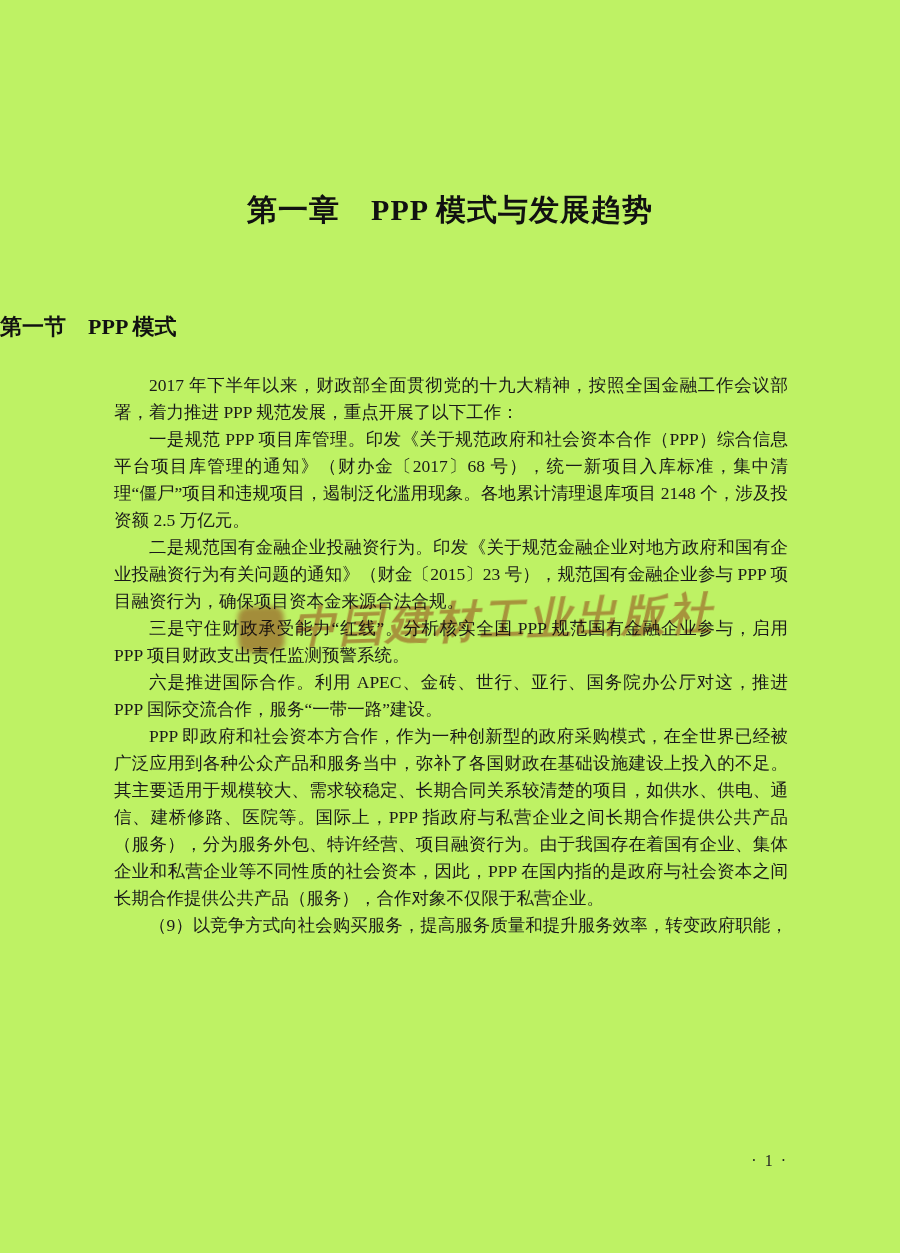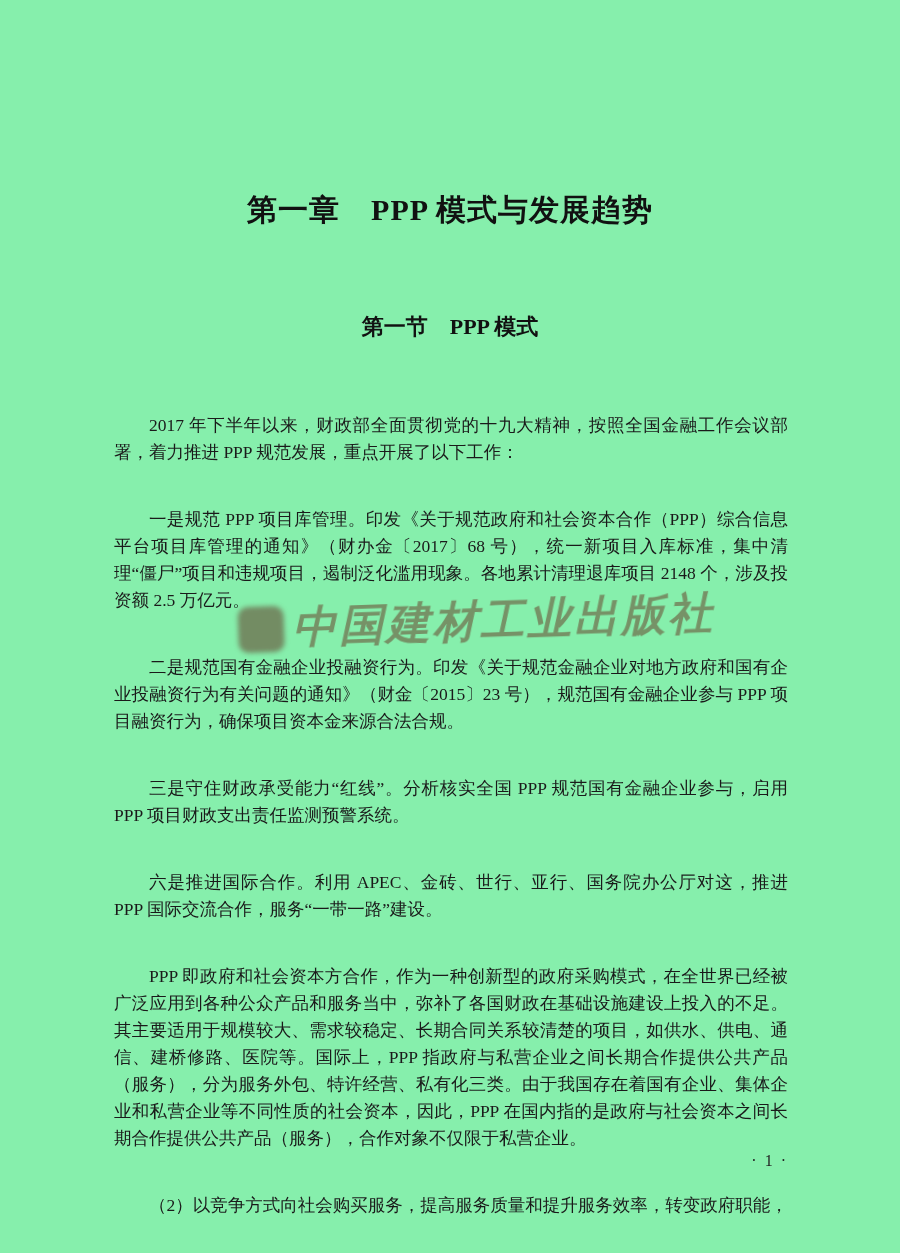--- a/index.html
+++ b/index.html
@@ -6,57 +6,55 @@
   html, body { background: #ffffff; }
   body {
     font-family: "Liberation Serif", "DejaVu Serif", serif;
     color: #1c1c1c;
   }
   .page {
     position: relative;
     width: 900px;
     height: 1253px;
     margin: 0 auto;
-    background: #86efac;
+    background: #bef264;
     overflow: hidden;
   }
   .chapter-title {
     position: absolute;
     top: 190px;
     left: 0;
     width: 100%;
     text-align: center;
     font-size: 30px;
     font-weight: 700;
     letter-spacing: 1px;
     color: #111;
   }
   .section-title {
     position: absolute;
     top: 312px;
     left: 0;
     width: 100%;
-    text-align: center;
     font-size: 22px;
     font-weight: 700;
     color: #111;
   }
   .body-text {
     position: absolute;
     top: 372px;
     left: 114px;
     width: 674px;
     font-size: 17.5px;
     line-height: 27px;
     text-align: justify;
     color: #1a1a1a;
   }
   .body-text p {
     text-indent: 2em;
-    margin-top: 40px;
   }
   .watermark {
     position: absolute;
     top: 592px;
     left: 238px;
     display: flex;
     align-items: center;
     white-space: nowrap;
     transform: rotate(-2deg);
     pointer-events: none;
@@ -98,22 +96,22 @@
   <h1 class="chapter-title">第一章　PPP 模式与发展趋势</h1>
 
   <h2 class="section-title">第一节　PPP 模式</h2>
 
   <div class="body-text">
     <p>2017 年下半年以来，财政部全面贯彻党的十九大精神，按照全国金融工作会议部署，着力推进 PPP 规范发展，重点开展了以下工作：</p>
     <p>一是规范 PPP 项目库管理。印发《关于规范政府和社会资本合作（PPP）综合信息平台项目库管理的通知》（财办金〔2017〕68 号），统一新项目入库标准，集中清理“僵尸”项目和违规项目，遏制泛化滥用现象。各地累计清理退库项目 2148 个，涉及投资额 2.5 万亿元。</p>
     <p>二是规范国有金融企业投融资行为。印发《关于规范金融企业对地方政府和国有企业投融资行为有关问题的通知》（财金〔2015〕23 号），规范国有金融企业参与 PPP 项目融资行为，确保项目资本金来源合法合规。</p>
     <p>三是守住财政承受能力“红线”。分析核实全国 PPP 规范国有金融企业参与，启用 PPP 项目财政支出责任监测预警系统。</p>
     <p>六是推进国际合作。利用 APEC、金砖、世行、亚行、国务院办公厅对这，推进 PPP 国际交流合作，服务“一带一路”建设。</p>
-    <p>PPP 即政府和社会资本方合作，作为一种创新型的政府采购模式，在全世界已经被广泛应用到各种公众产品和服务当中，弥补了各国财政在基础设施建设上投入的不足。其主要适用于规模较大、需求较稳定、长期合同关系较清楚的项目，如供水、供电、通信、建桥修路、医院等。国际上，PPP 指政府与私营企业之间长期合作提供公共产品（服务），分为服务外包、特许经营、私有化三类。由于我国存在着国有企业、集体企业和私营企业等不同性质的社会资本，因此，PPP 在国内指的是政府与社会资本之间长期合作提供公共产品（服务），合作对象不仅限于私营企业。</p>
-    <p>（2）以竞争方式向社会购买服务，提高服务质量和提升服务效率，转变政府职能，</p>
+    <p>PPP 即政府和社会资本方合作，作为一种创新型的政府采购模式，在全世界已经被广泛应用到各种公众产品和服务当中，弥补了各国财政在基础设施建设上投入的不足。其主要适用于规模较大、需求较稳定、长期合同关系较清楚的项目，如供水、供电、通信、建桥修路、医院等。国际上，PPP 指政府与私营企业之间长期合作提供公共产品（服务），分为服务外包、特许经营、项目融资行为。由于我国存在着国有企业、集体企业和私营企业等不同性质的社会资本，因此，PPP 在国内指的是政府与社会资本之间长期合作提供公共产品（服务），合作对象不仅限于私营企业。</p>
+    <p>（9）以竞争方式向社会购买服务，提高服务质量和提升服务效率，转变政府职能，</p>
   </div>
 
   <div class="watermark">
     <span class="watermark-logo"></span>
     <span class="watermark-text">中国建材工业出版社</span>
   </div>
 
   <div class="page-number">· 1 ·</div>
 
 </div>

